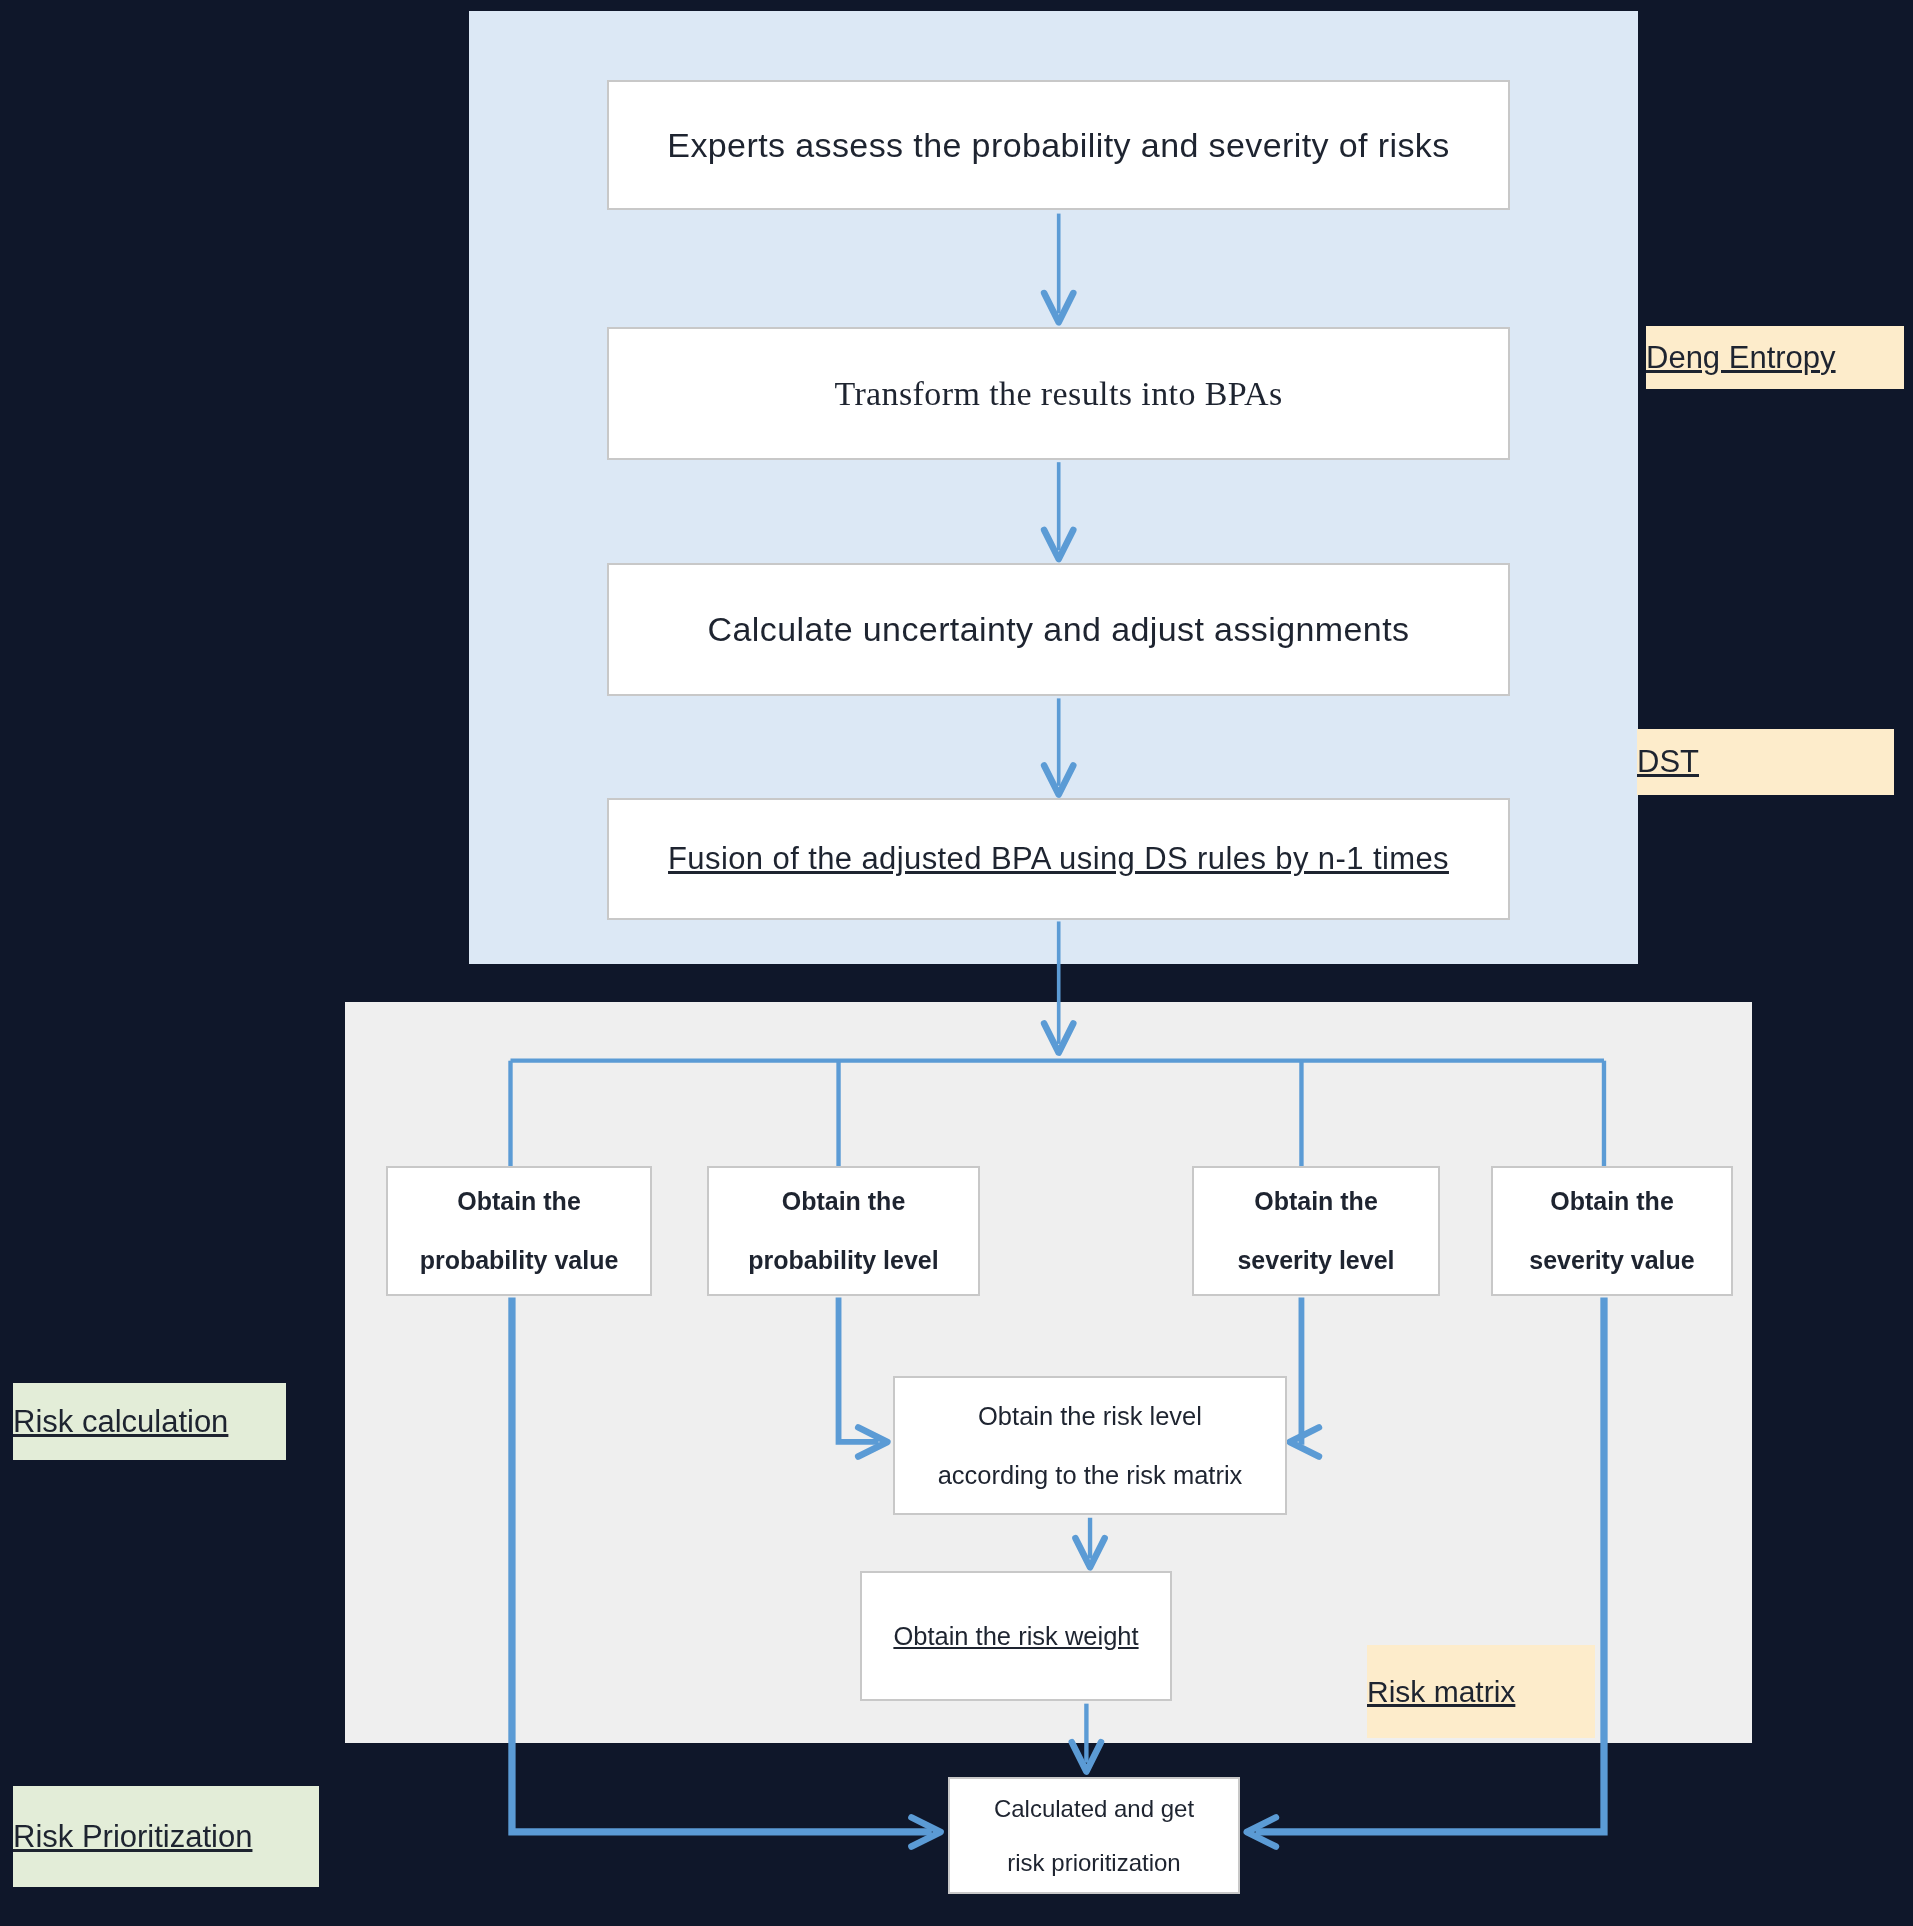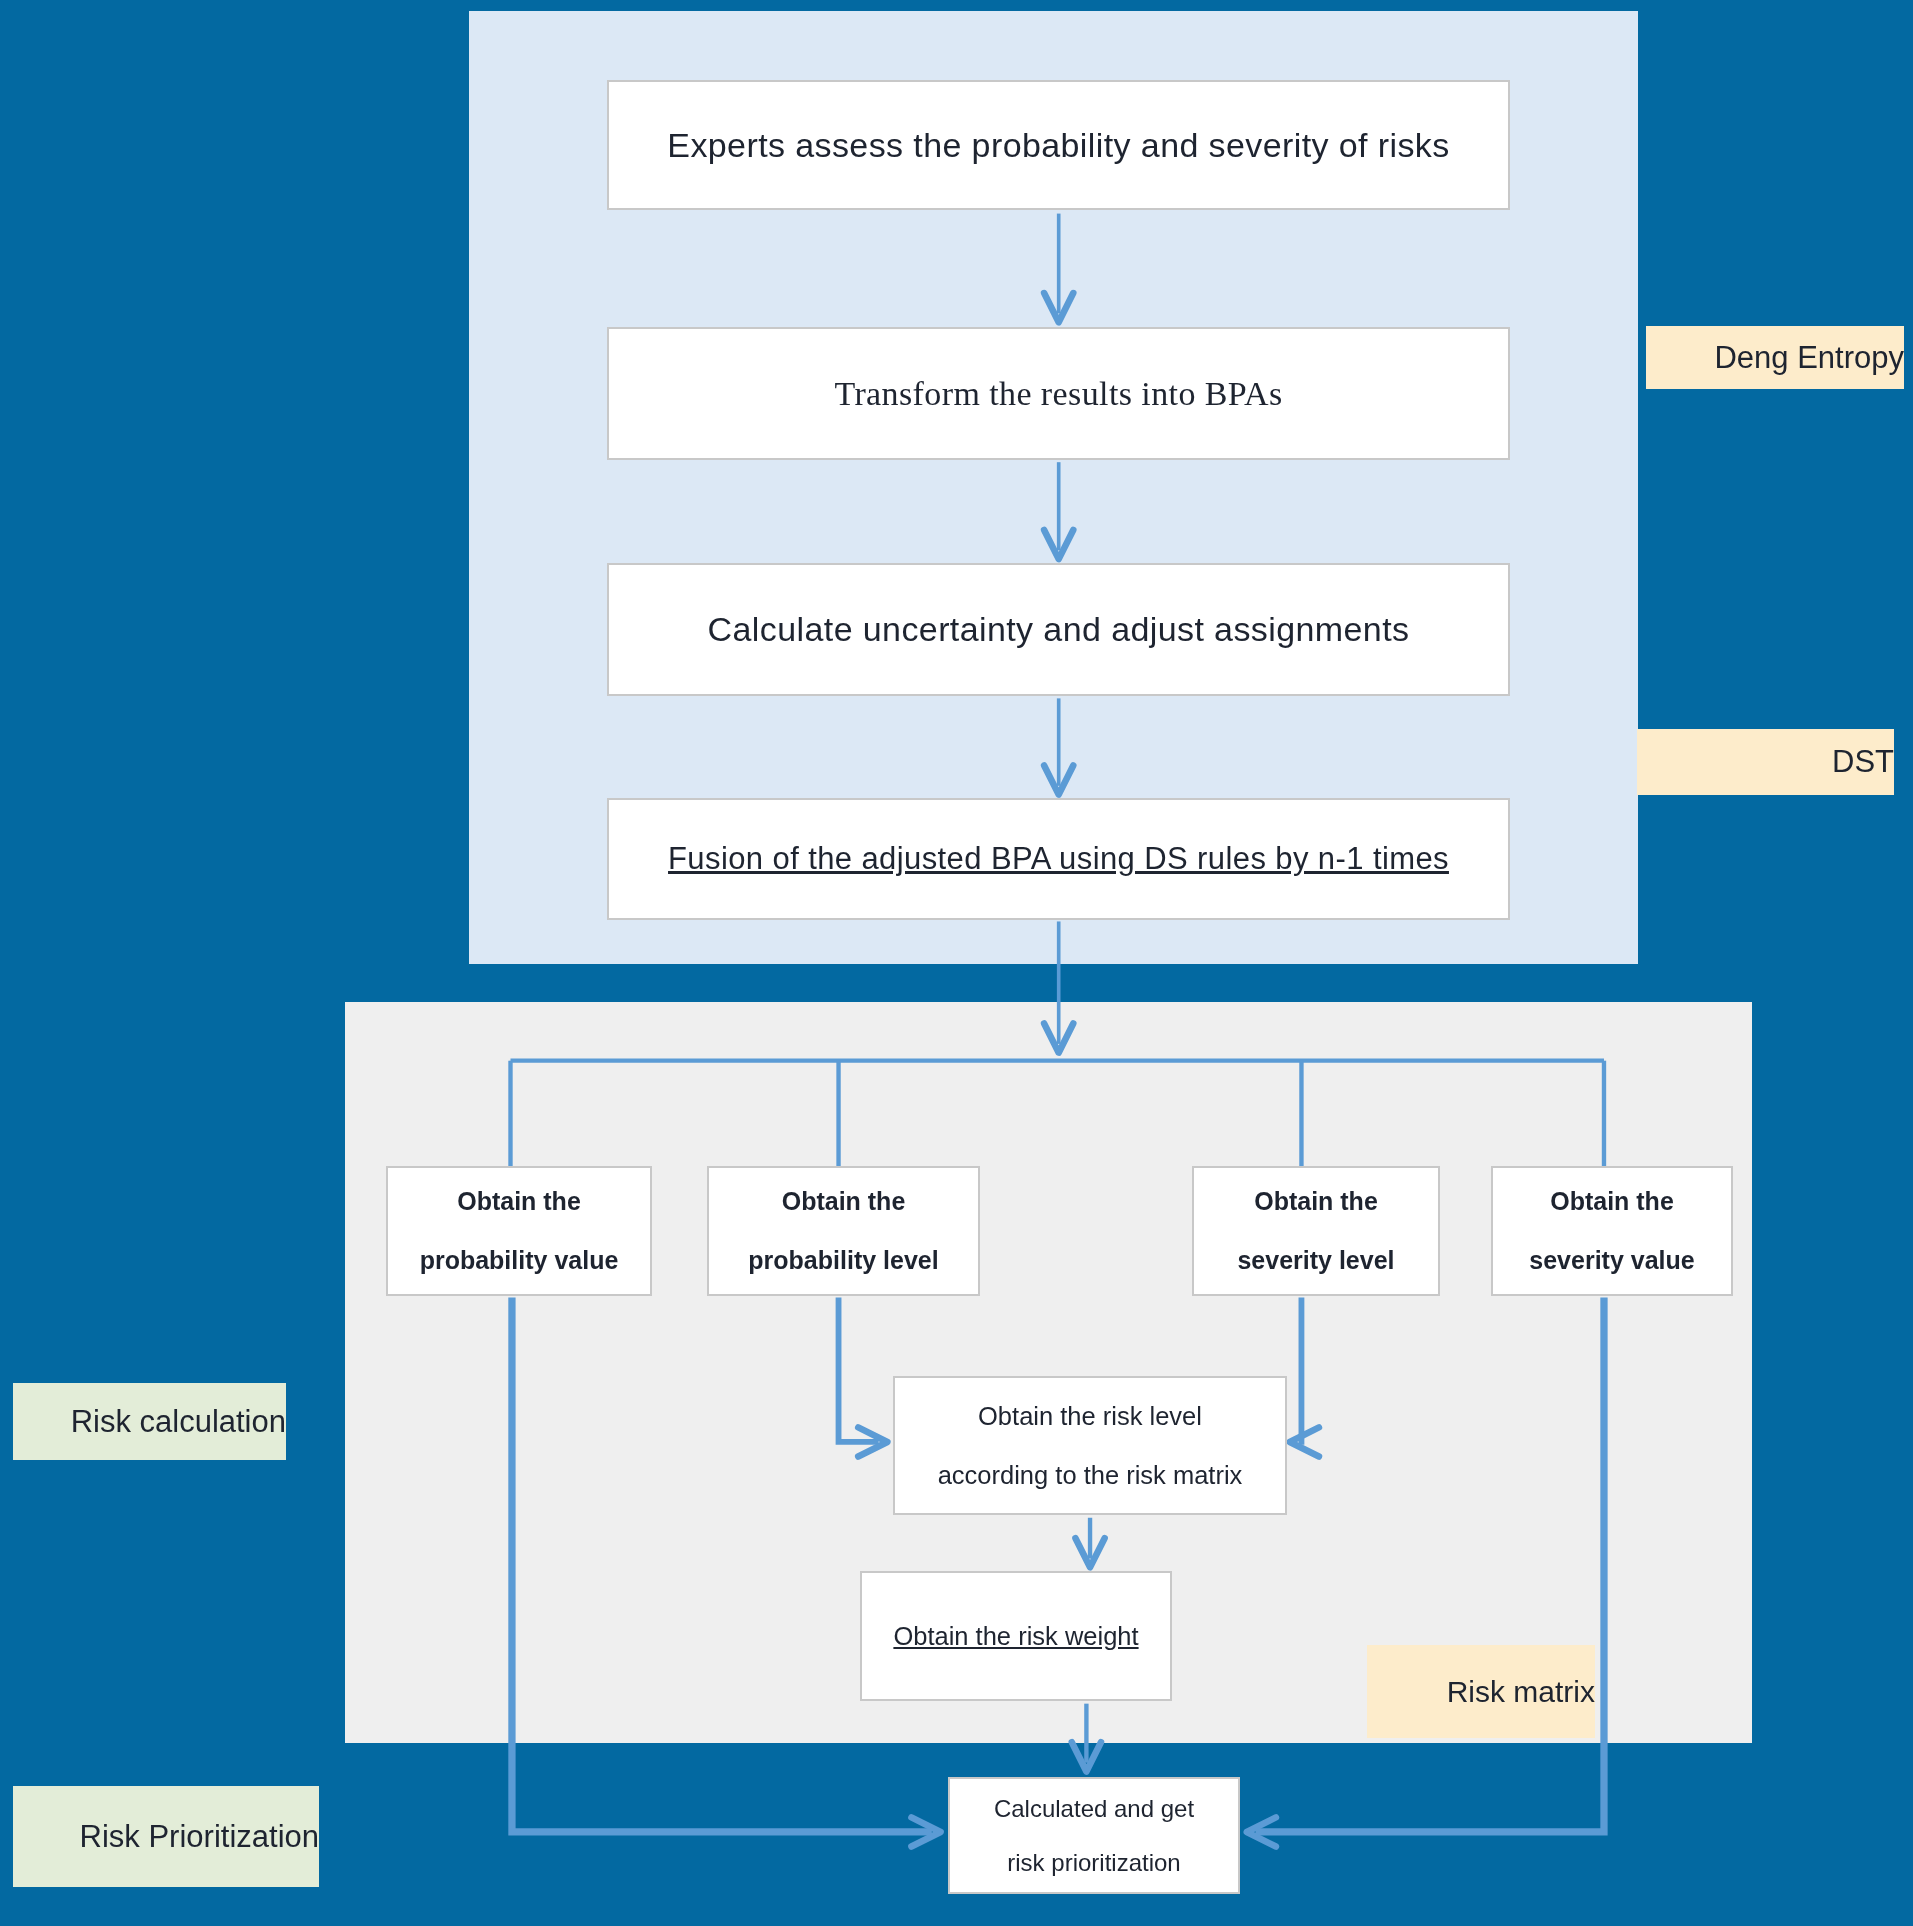--- a/index.html
+++ b/index.html
@@ -1,19 +1,19 @@
 <!DOCTYPE html>
 <html style="font-size:11.7px"><head>
 <meta charset="utf-8">
 <style>
   html,body{margin:0;padding:0;background:#ffffff;}
   #canvas{
     position:relative;
     width:1914px;height:1926px;
-    background:#0369a1;
+    background:#0f172a;
     font-family:"Liberation Sans", sans-serif;
     color:#1e2430;
     overflow:hidden;
   }
   .panel{position:absolute;}
   .panel.blue{background:#dce8f5;}
   .panel.gray{background:#efefef;}
   .node{
     position:absolute;
     background:#ffffff;
@@ -25,23 +25,24 @@
     justify-content:center;
     text-align:center;
   }
   .node .t1{display:block;}
   .step-text{font-size:34px;letter-spacing:0.4px;}
   .branch-text{font-size:25px;line-height:2.35;font-weight:bold;}
   .mid-text{font-size:25.5px;line-height:2.3;}
   .final-text{font-size:24px;line-height:2.25;}
   .label{
     position:absolute;
-    display:flex;align-items:center;justify-content:flex-end;
+    display:flex;align-items:center;justify-content:flex-start;
     text-align:center;
     font-size:31px;
+    text-decoration:underline;
   }
   .label.green{background:#e3edd8;}
   .label.yellow{background:#fdeccb;}
   svg.wires{position:absolute;left:0;top:0;pointer-events:none;}
 </style>
 </head>
 <body>
 
 <div id="canvas">
 

